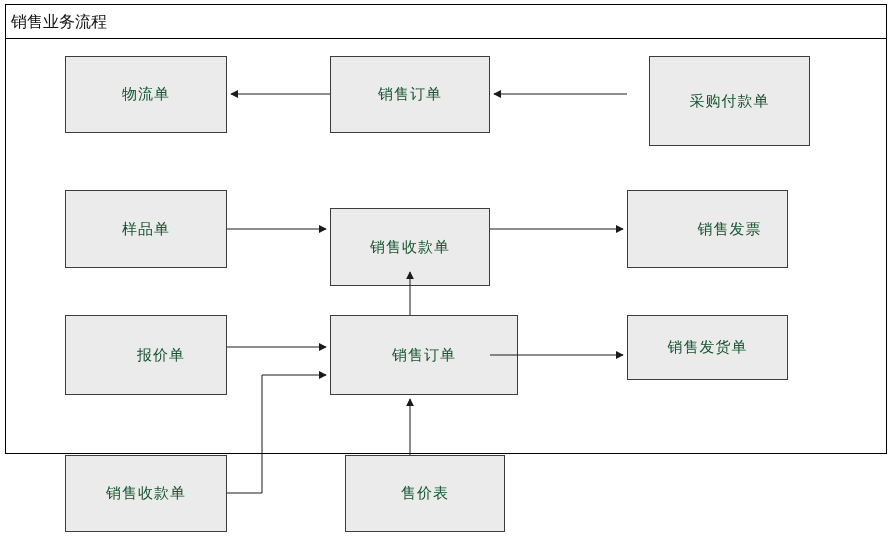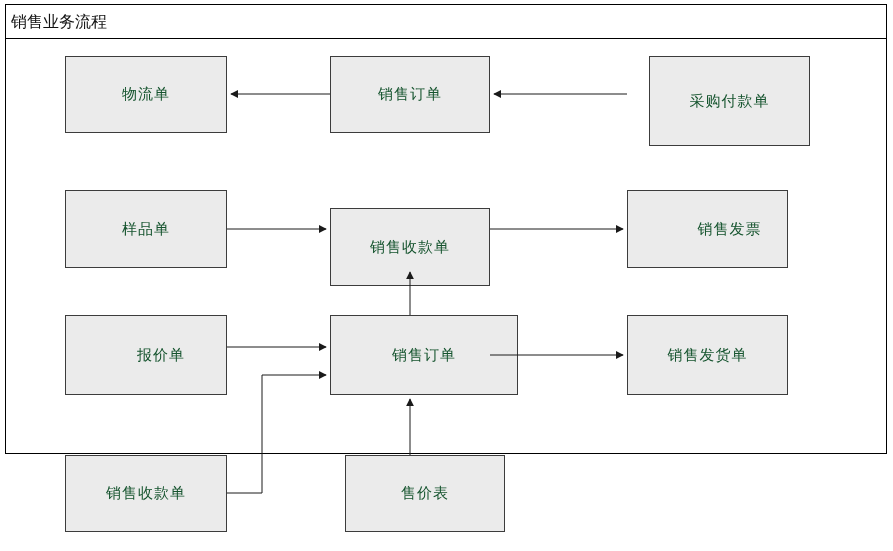--- a/index.html
+++ b/index.html
@@ -25,21 +25,21 @@
   </div>
   <div id="node-layer">
       <div class="node" style="left: 65px; top: 56px; width: 162px; height: 77px;">物流单</div>
       <div class="node" style="left: 330px; top: 56px; width: 160px; height: 77px;">销售订单</div>
       <div class="node" style="left: 649px; top: 56px; width: 161px; height: 90px;">采购付款单</div>
       <div class="node" style="left: 65px; top: 190px; width: 162px; height: 78px;">样品单</div>
       <div class="node" style="left: 330px; top: 190px; width: 160px; height: 78px; margin-top: 18px;">销售收款单</div>
       <div class="node" style="left: 627px; top: 190px; width: 161px; height: 78px; padding-left: 44px;">销售发票</div>
       <div class="node" style="left: 65px; top: 315px; width: 162px; height: 80px; padding-left: 30px;">报价单</div>
       <div class="node" style="left: 330px; top: 315px; width: 188px; height: 80px;">销售订单</div>
-      <div class="node" style="left: 627px; top: 315px; width: 161px; height: 80px;">销售发货单</div>
+      <div class="node" style="left: 627px; top: 315px; width: 161px; height: 65px;">销售发货单</div>
       <div class="node" style="left: 65px; top: 455px; width: 162px; height: 77px;">销售收款单</div>
       <div class="node" style="left: 345px; top: 455px; width: 160px; height: 77px;">售价表</div>
     </div>
   <svg id="edge-layer" viewBox="0 0 893 551" xmlns="http://www.w3.org/2000/svg">
     <defs>
       <marker id="arrowhead" viewBox="0 0 10 10" refX="9" refY="5" markerWidth="8" markerHeight="8" orient="auto">
         <path d="M0,0 L10,5 L0,10 z" id="arrowhead-shape" fill="#1a1a1a"></path>
       </marker>
     </defs>
   <polyline points="627,94 494,94" fill="none" stroke="#1a1a1a" stroke-width="1" marker-end="url(#arrowhead)"></polyline>

